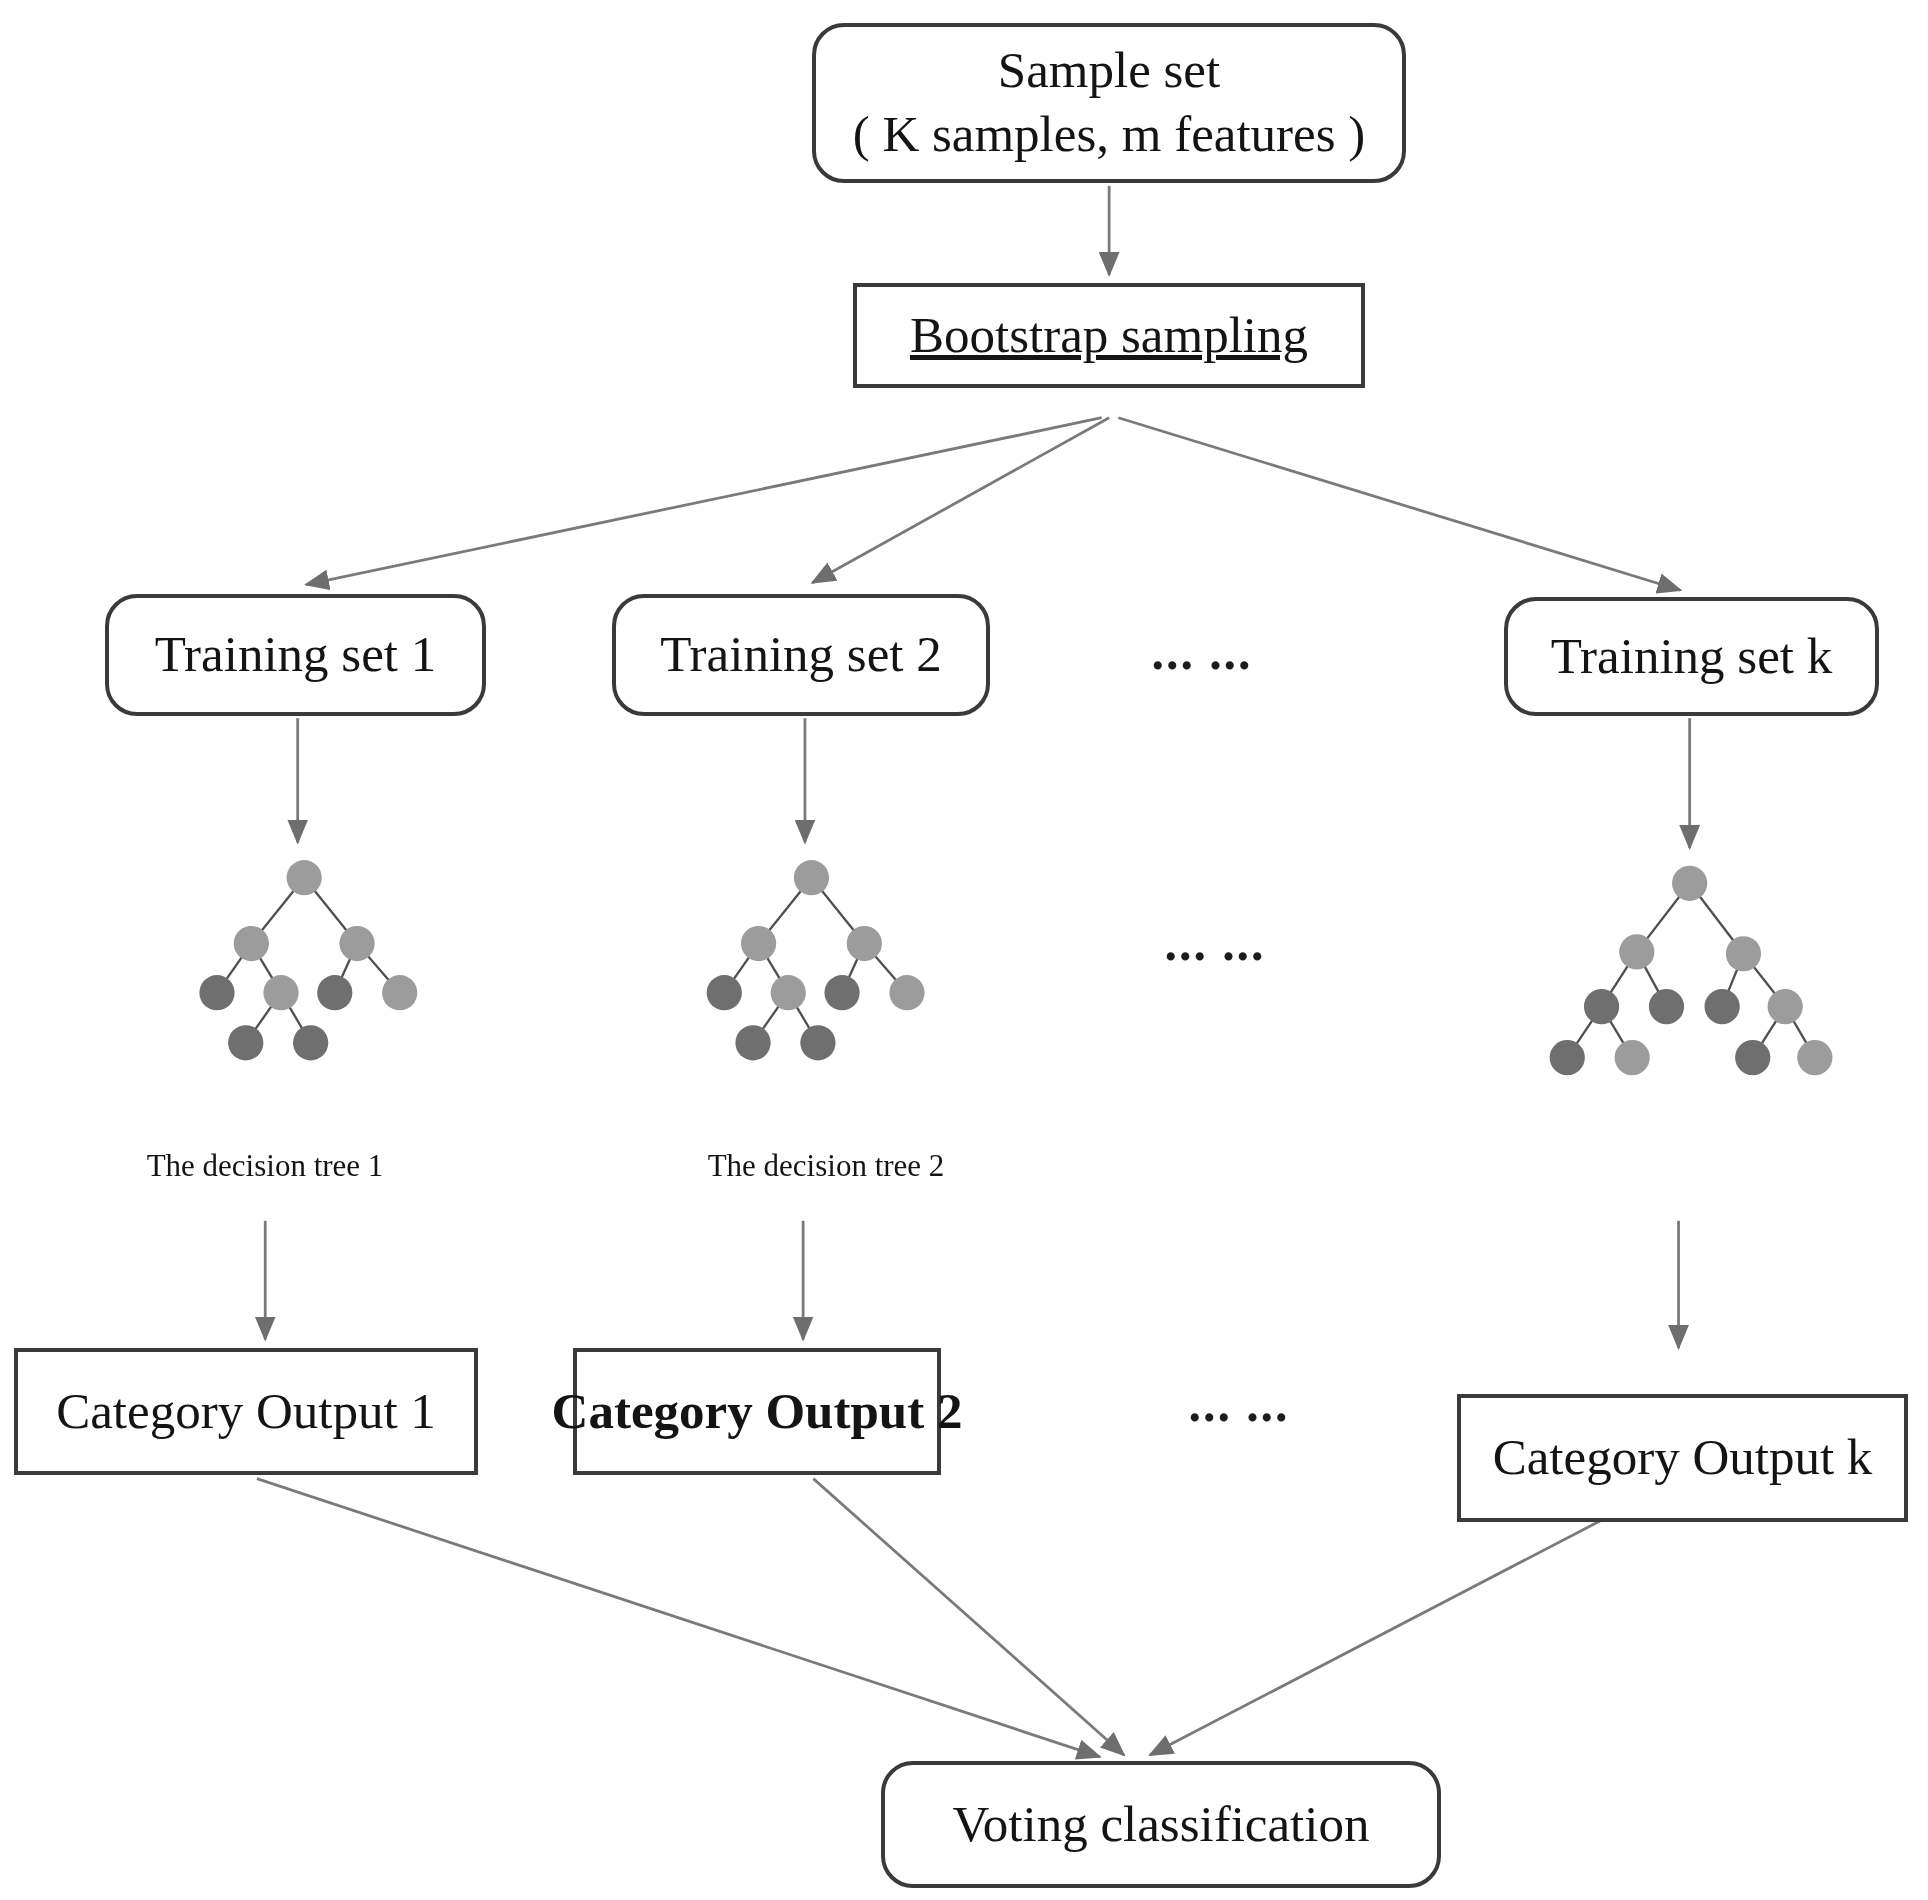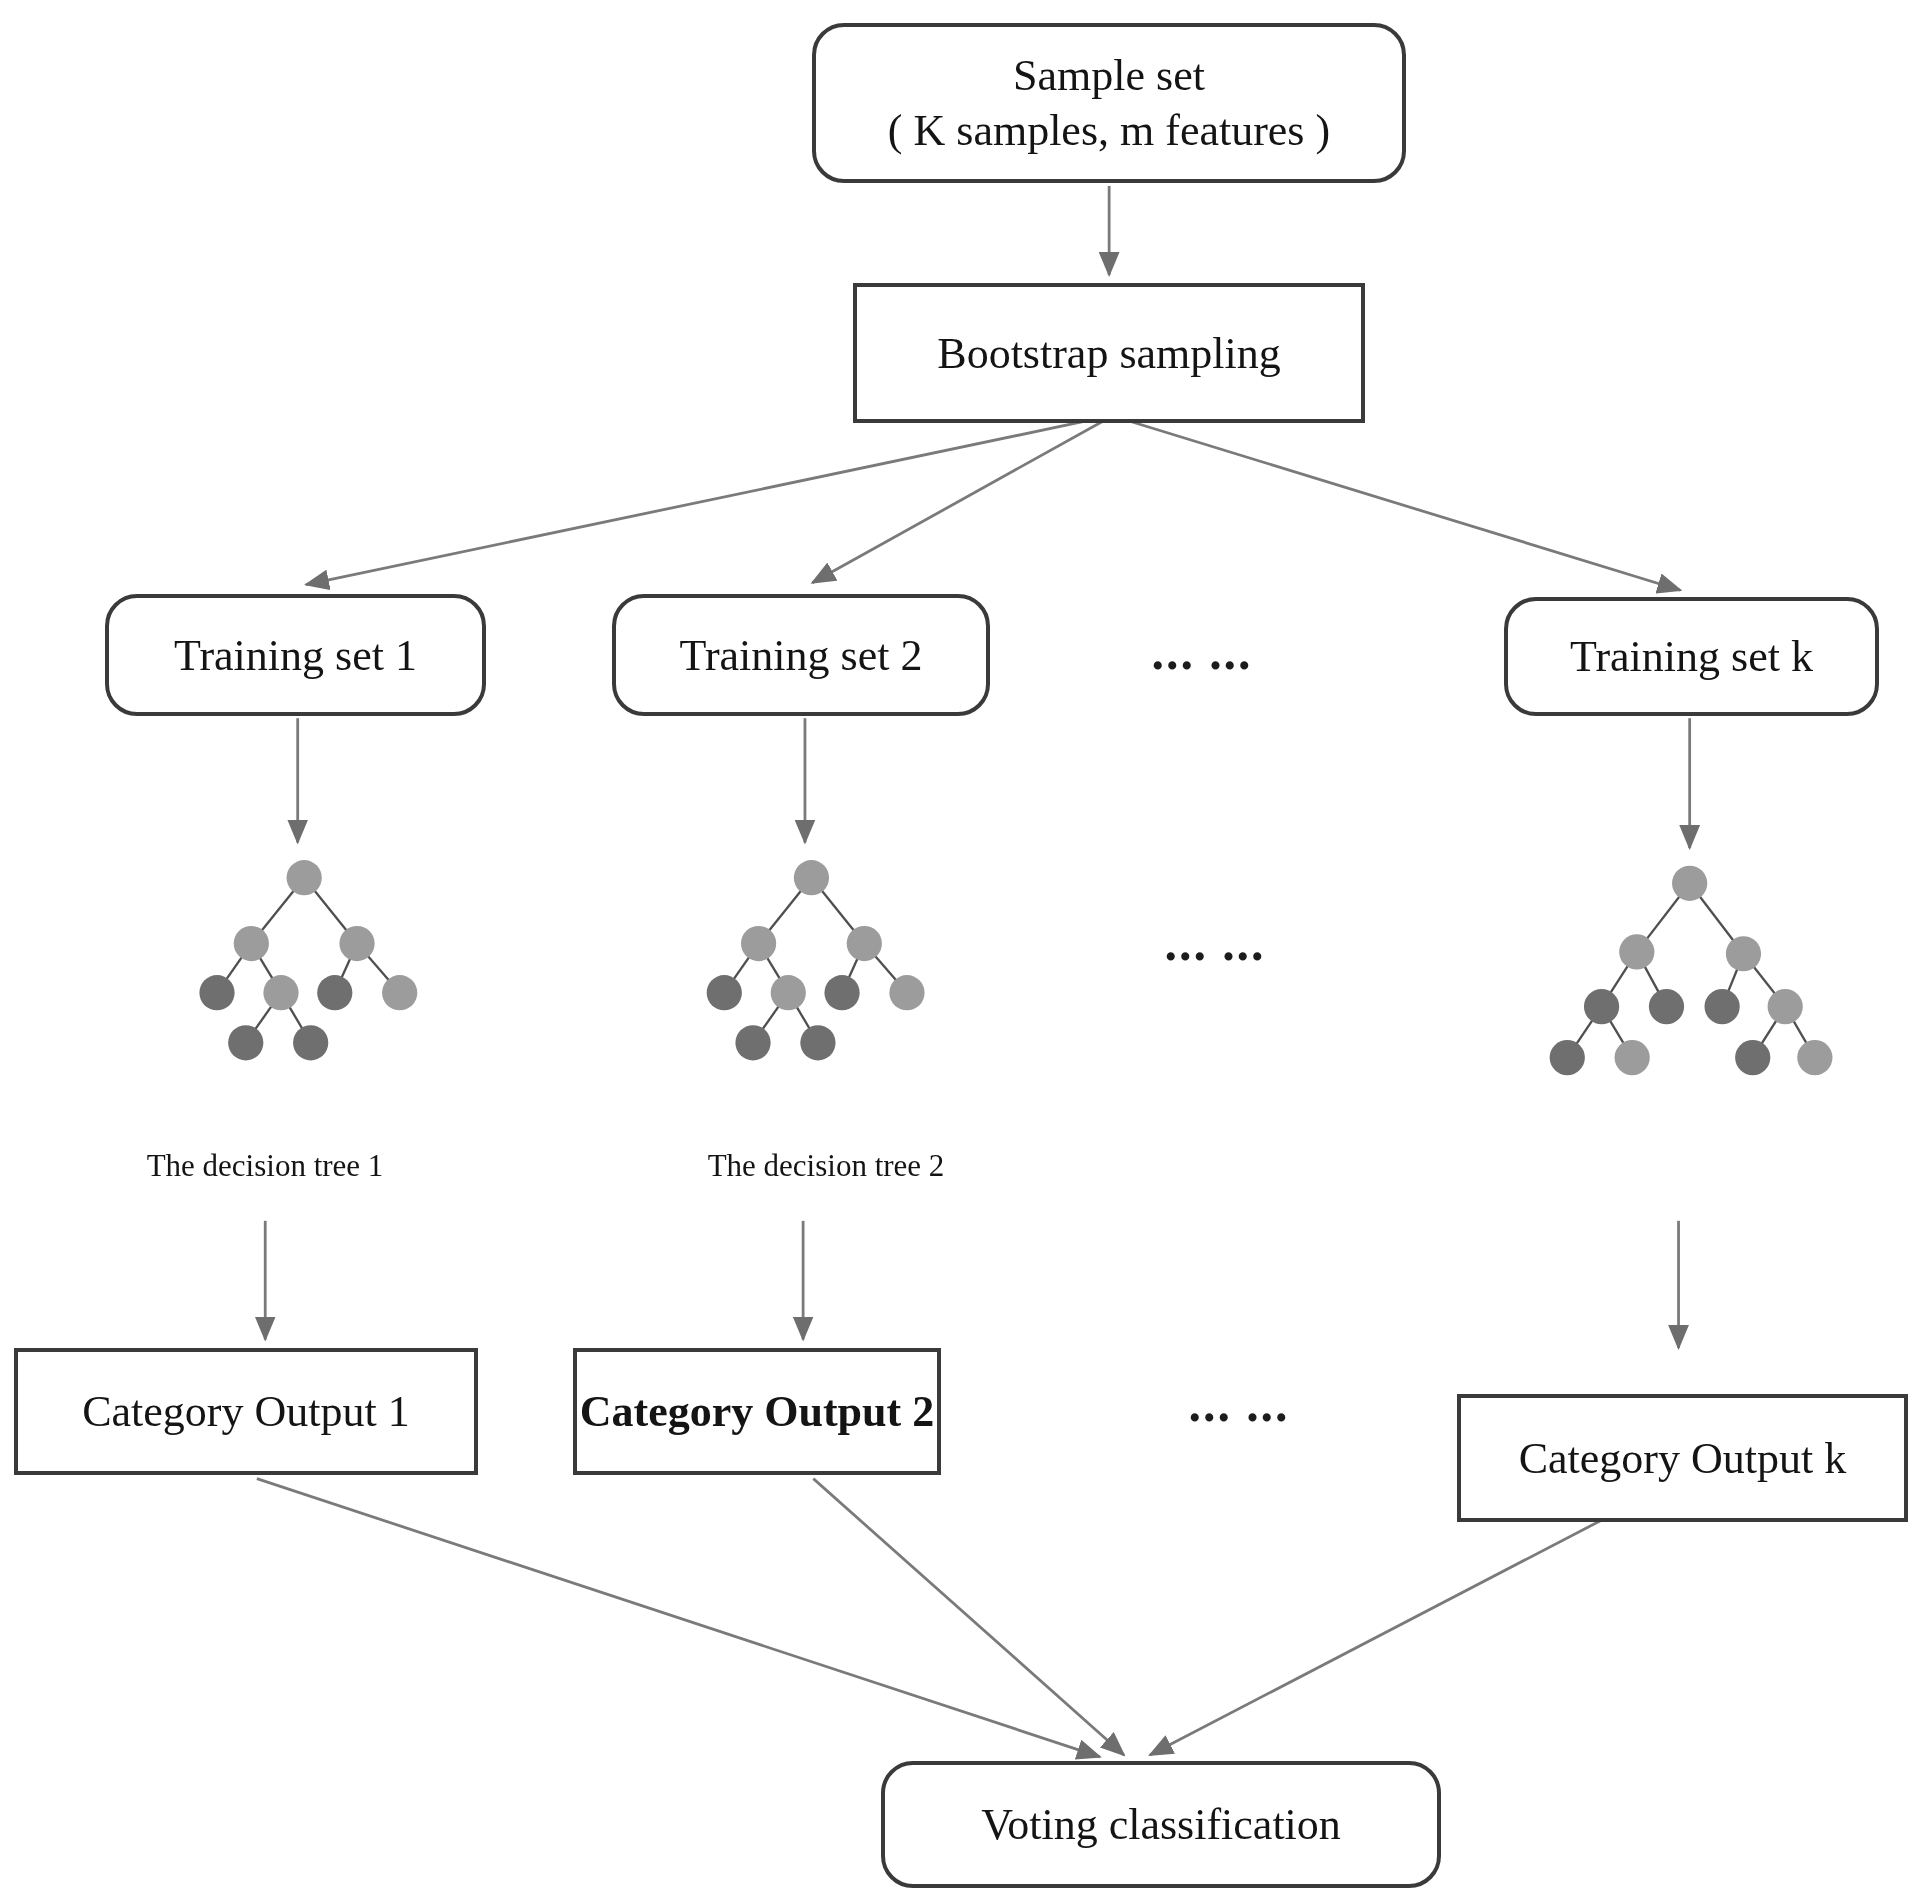--- a/index.html
+++ b/index.html
@@ -24,21 +24,21 @@
   .box{
     position:absolute;
     display:flex;flex-direction:column;align-items:center;justify-content:center;
     border:4.6px solid var(--box-border);
     background:var(--background);
     box-sizing:border-box;
     text-align:center;
     line-height:1.25;
   }
   .rounded{border-radius:32px;}
-  .box .txt{font-size:44px;white-space:nowrap;}
+  .box .txt{font-size:51px;white-space:nowrap;}
   .plain-label{
     position:absolute;
     text-align:center;
     font-size:31px;
     white-space:nowrap;
   }
   .dots{
     position:absolute;
     font-size:50px;
     font-weight:bold;
@@ -146,21 +146,21 @@
       <circle class="node-d" cx="1890" cy="1140" r="19"></circle>
       <circle class="node-m" cx="1957" cy="1140" r="19"></circle>
     </g>
   </svg>
 
   <div class="box rounded" style="left:812px;top:23px;width:594px;height:160px;">
     <div class="txt">Sample set</div>
     <div class="txt">( K samples, m features )</div>
   </div>
 
-  <div class="box" style="left:853px;top:283px;width:512px;height:140px;">
+  <div class="box" style="left:853px;top:283px;width:512px;height:105px;text-decoration:underline;">
     <div class="txt">Bootstrap sampling</div>
   </div>
 
   <div class="box rounded" style="left:105px;top:594px;width:381px;height:122px;">
     <div class="txt">Training set 1</div>
   </div>
   <div class="box rounded" style="left:612px;top:594px;width:378px;height:122px;">
     <div class="txt">Training set 2</div>
   </div>
   <div class="dots" style="left:1109px;top:623px;width:186px;text-align:center;">... ...</div>

